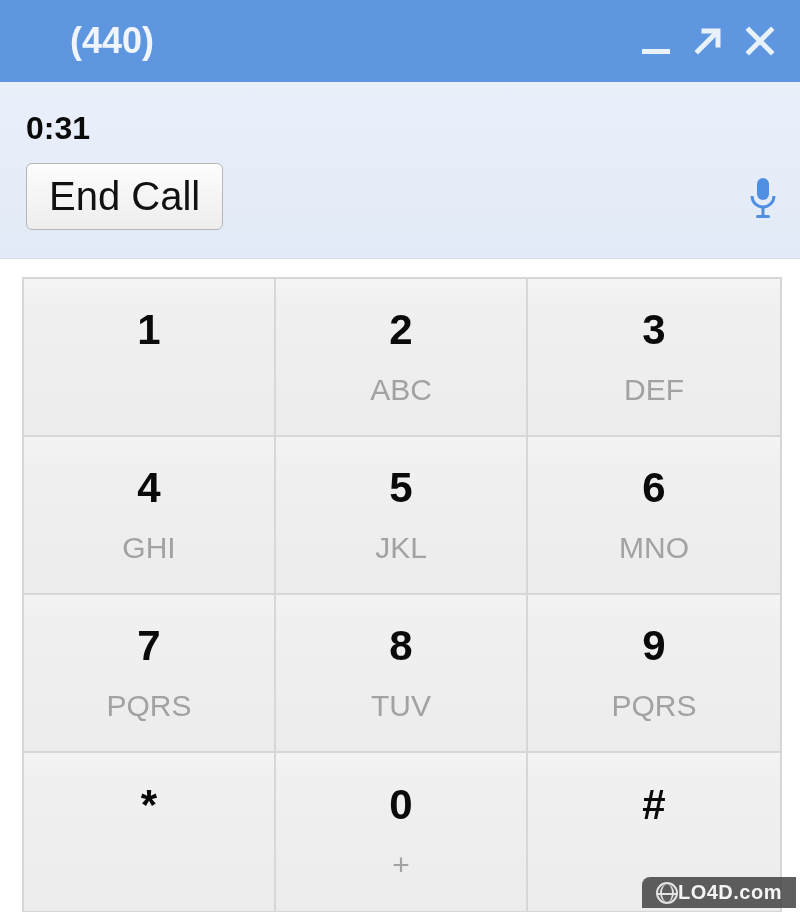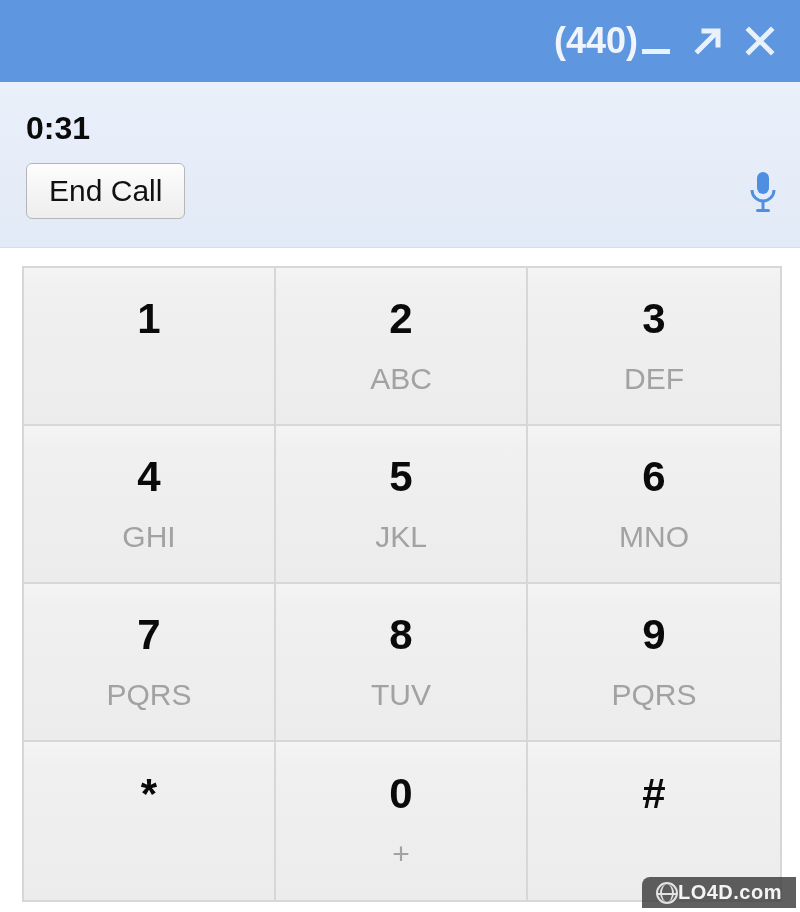--- a/index.html
+++ b/index.html
@@ -1,36 +1,36 @@
 <!DOCTYPE html>
 <html><head>
 <meta charset="utf-8">
 <style>
   * { box-sizing: border-box; margin: 0; padding: 0; }
   html, body { width: 800px; height: 912px; font-family: Arial, Helvetica, sans-serif; background: #fff; overflow: hidden; }
   .window { width: 800px; }
   .titlebar {
     background: #5e96df;
     height: 82px;
-    display: flex; align-items: center; justify-content: flex-end;
+    display: flex; align-items: center; justify-content: space-between;
     padding: 0 22px 0 70px;
     color: #f0f5fd;
   }
   .titlebar .title { font-size: 36px; font-weight: bold; }
   .titlebar .controls { display: flex; align-items: center; gap: 16px; }
   .titlebar .controls svg { display: block; }
   .topband {
     background: linear-gradient(#eaf0fa, #e2eaf7);
     padding: 22px 16px 28px 26px;
     border-bottom: 1px solid #d6dee9;
   }
   .duration { font-size: 32px; font-weight: bold; color: #0a0a0a; margin: 6px 0 16px 0; }
   .callrow { display: flex; align-items: center; justify-content: space-between; }
   .endcall-btn {
-    font-size: 30px;
+    font-size: 40px;
     padding: 10px 22px;
     border: 1px solid #b6b6b6;
     border-radius: 6px;
     background: linear-gradient(#fdfdfd, #ededed);
     color: #111;
     cursor: pointer;
   }
   .mic { width: 42px; height: 42px; display: flex; align-items: center; justify-content: center; }
   .dialpad-wrap { padding: 18px 18px 0 22px; background: #fff; }
   .dialpad {

